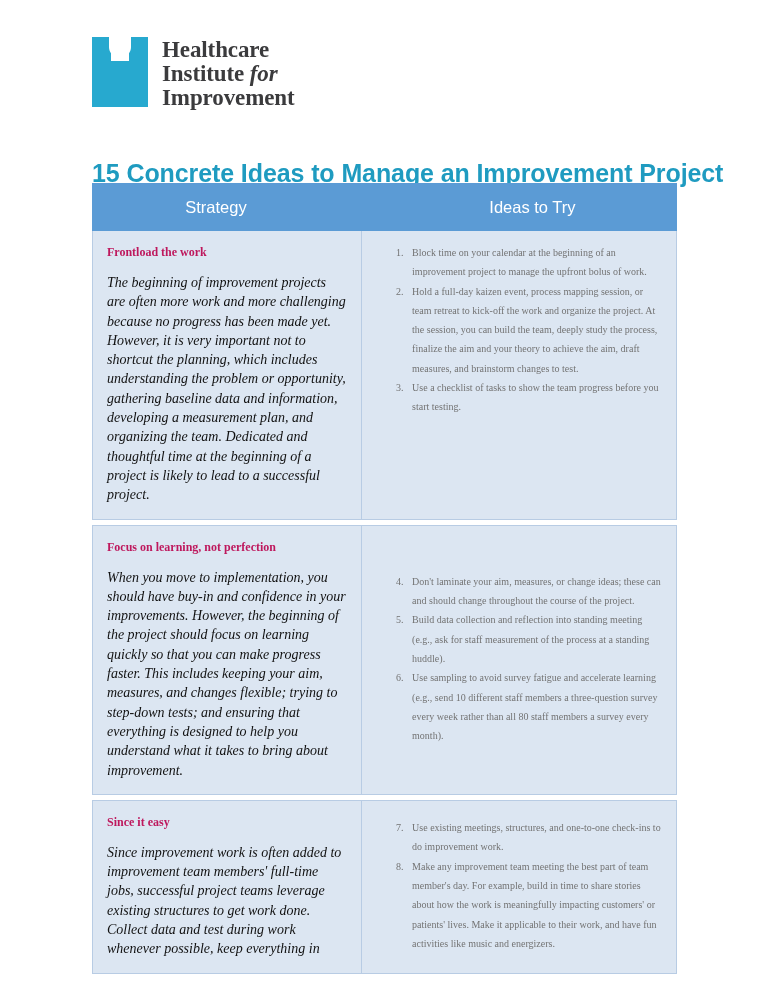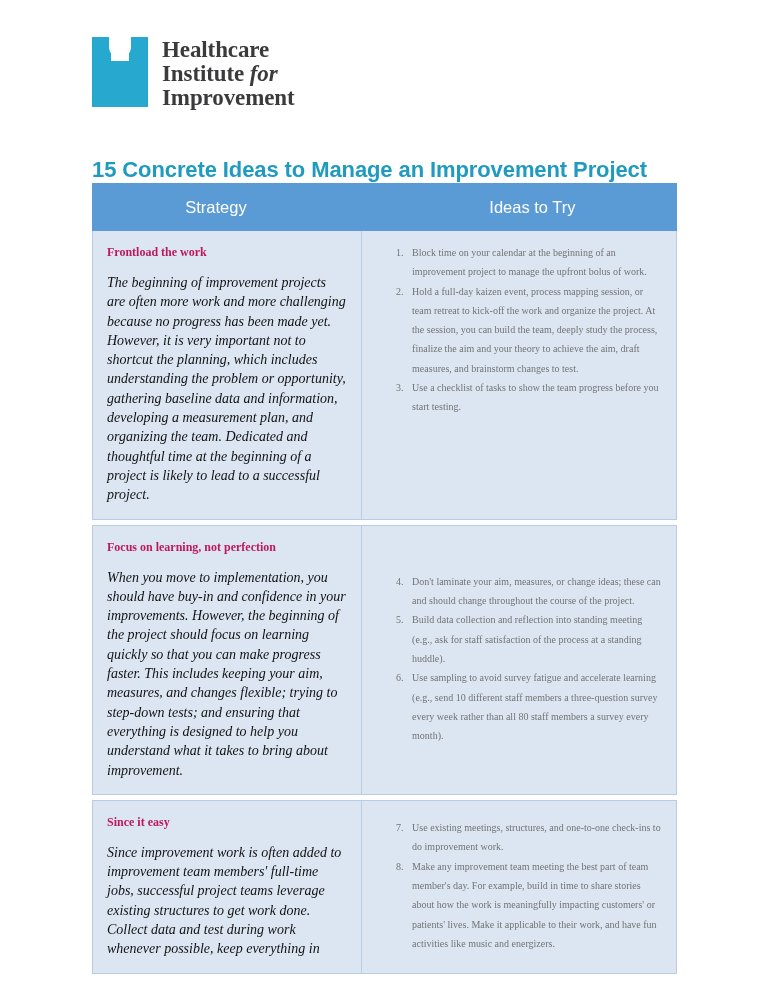--- a/index.html
+++ b/index.html
@@ -72,21 +72,21 @@
   .logo-text .it { font-style: italic; font-weight: 600; }
 
   
   .doc-title {
     position: absolute;
     left: 92px;
     top: 142px;
     width: 600px;
     color: #1f9bc0;
     font-family: "Liberation Sans", sans-serif;
-    font-size: 22px;
+    font-size: 25px;
     font-weight: bold;
     letter-spacing: -0.1px;
     white-space: nowrap;
   }
 
   
   .table {
     position: absolute;
     left: 92px;
     top: 183px;
@@ -212,21 +212,21 @@
     </div>
 
     <div class="trow">
       <div class="td col-a">
         <p class="strat-title">Focus on learning, not perfection</p>
         <p class="strat-body">When you move to implementation, you should have buy-in and confidence in your improvements. However, the beginning of the project should focus on learning quickly so that you can make progress faster. This includes keeping your aim, measures, and changes flexible; trying to step-down tests; and ensuring that everything is designed to help you understand what it takes to bring about improvement.</p>
       </div>
       <div class="td col-b">
         <ol class="ideas" start="4">
             <li>Don't laminate your aim, measures, or change ideas; these can and should change throughout the course of the project.</li>
-            <li>Build data collection and reflection into standing meeting (e.g., ask for staff satisfaction of the process at a standing huddle).</li>
+            <li>Build data collection and reflection into standing meeting (e.g., ask for staff measurement of the process at a standing huddle).</li>
             <li>Use sampling to avoid survey fatigue and accelerate learning (e.g., send 10 different staff members a three-question survey every week rather than all 80 staff members a survey every month).</li>
           </ol>
       </div>
     </div>
 
     <div class="trow">
       <div class="td col-a">
         <p class="strat-title">Since it easy</p>
         <p class="strat-body">Since improvement work is often added to improvement team members' full-time jobs, successful project teams leverage existing structures to get work done. Collect data and test during work whenever possible, keep everything in</p>
       </div>

